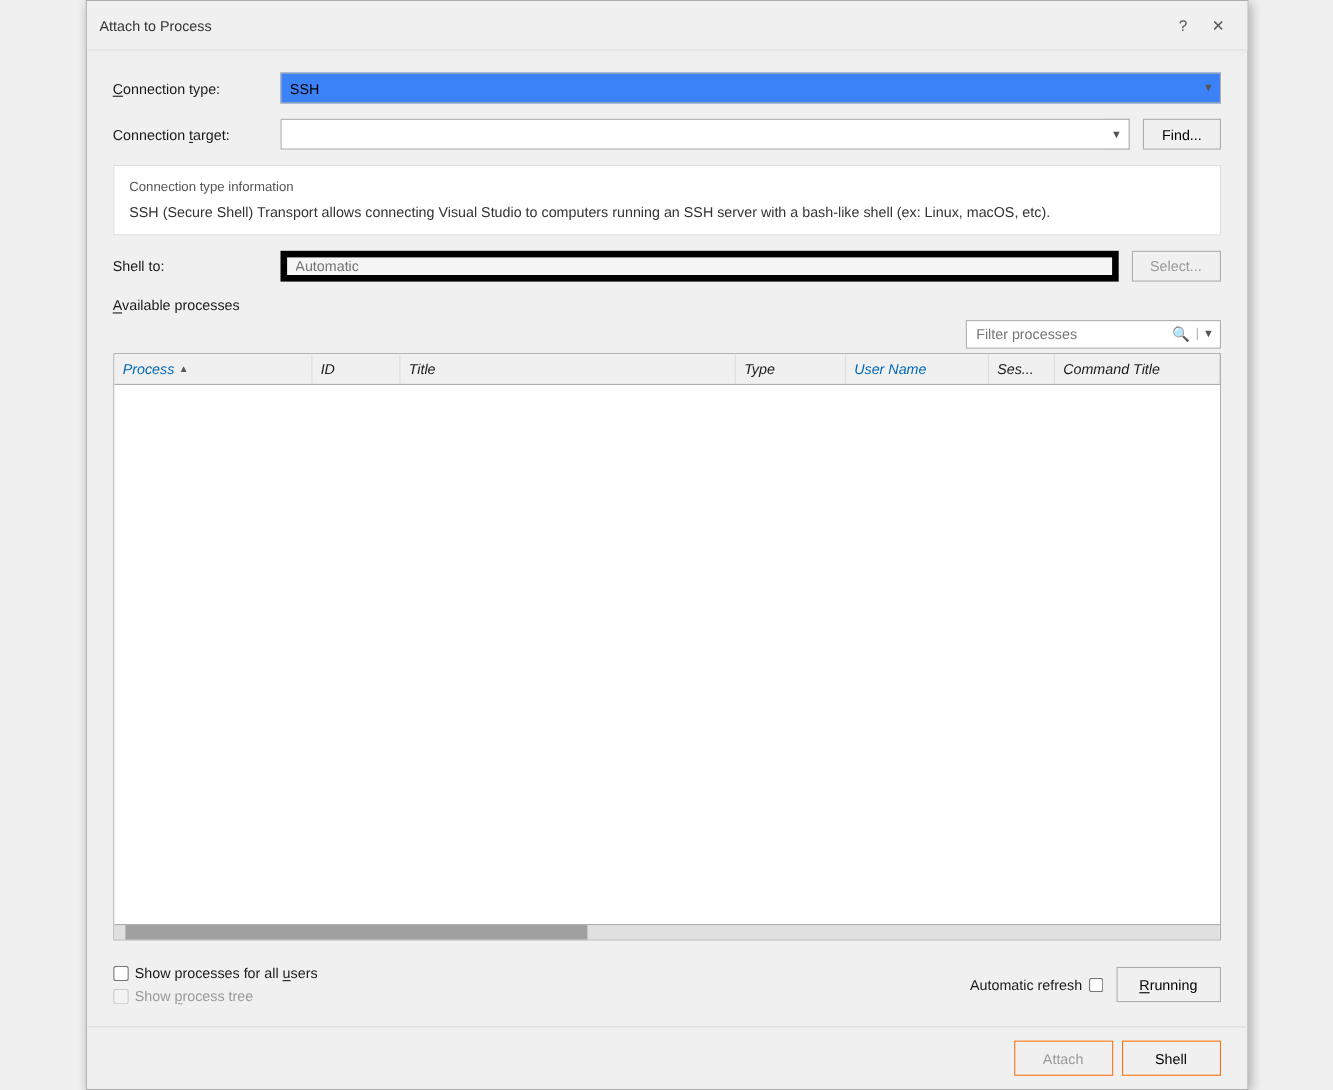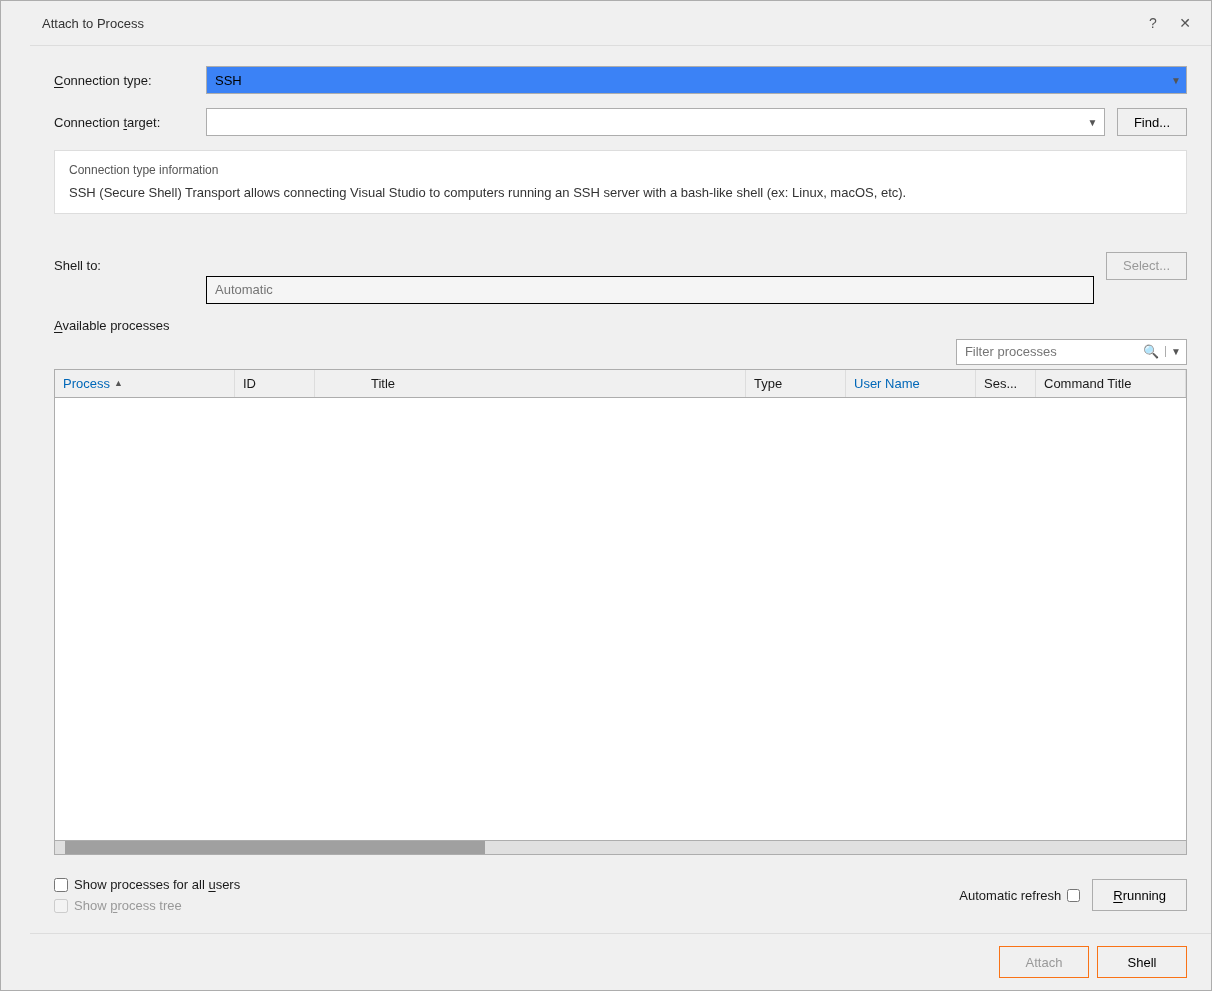--- a/index.html
+++ b/index.html
@@ -7,28 +7,27 @@
       background: #f0f0f0;
       font-family: 'Segoe UI', sans-serif;
       font-size: 13px;
       color: #1a1a1a;
       display: flex;
       justify-content: center;
       align-items: center;
       min-height: 100vh;
     }
     .dialog {
-      width: 1212px;
+      width: 1057px;
       min-height: 991px;
       background: #f0f0f0;
       border: 1px solid #adadad;
       box-shadow: 2px 2px 10px rgba(0,0,0,0.3);
       display: flex;
       flex-direction: column;
-      padding-left: 29px;
     }
     .title-bar {
       display: flex;
       align-items: center;
       justify-content: space-between;
       padding: 8px 12px;
       background: #f0f0f0;
       border-bottom: 1px solid #ddd;
     }
     .title-bar-title {
@@ -148,26 +147,25 @@
       margin-bottom: 4px;
     }
     .attach-row {
       display: flex;
       align-items: center;
       gap: 12px;
     }
     .attach-input {
       flex: 1;
       padding: 4px 8px;
-      border: 1px solid #000000;
+      border: 6px solid #000000;
       background: #f5f5f5;
       font-size: 13px;
       height: 28px;
       color: #999;
-      margin-top: 48px;
     }
     .section-label {
       font-size: 13px;
       color: #1a1a1a;
       margin-bottom: 6px;
     }
     .section-label span {
       text-decoration: underline;
       text-underline-offset: 2px;
     }
@@ -229,24 +227,25 @@
     }
     .th {
       padding: 6px 8px;
       border-right: 1px solid #ddd;
       cursor: pointer;
       user-select: none;
       white-space: nowrap;
       display: flex;
       align-items: center;
       gap: 4px;
+      font-style: italic;
     }
     .th.process-col { width: 180px; color: #0067b8; }
     .th.id-col { width: 80px; }
-    .th.title-col { flex: 1; margin-left: 48px; }
+    .th.title-col { flex: 1; }
     .th.type-col { width: 100px; }
     .th.username-col { width: 130px; color: #0067b8; }
     .th.ses-col { width: 60px; }
     .th.cmdline-col { width: 150px; }
     .sort-arrow { font-size: 9px; color: #555; }
     .table-body {
       flex: 1;
       background: white;
       min-height: 300px;
     }

